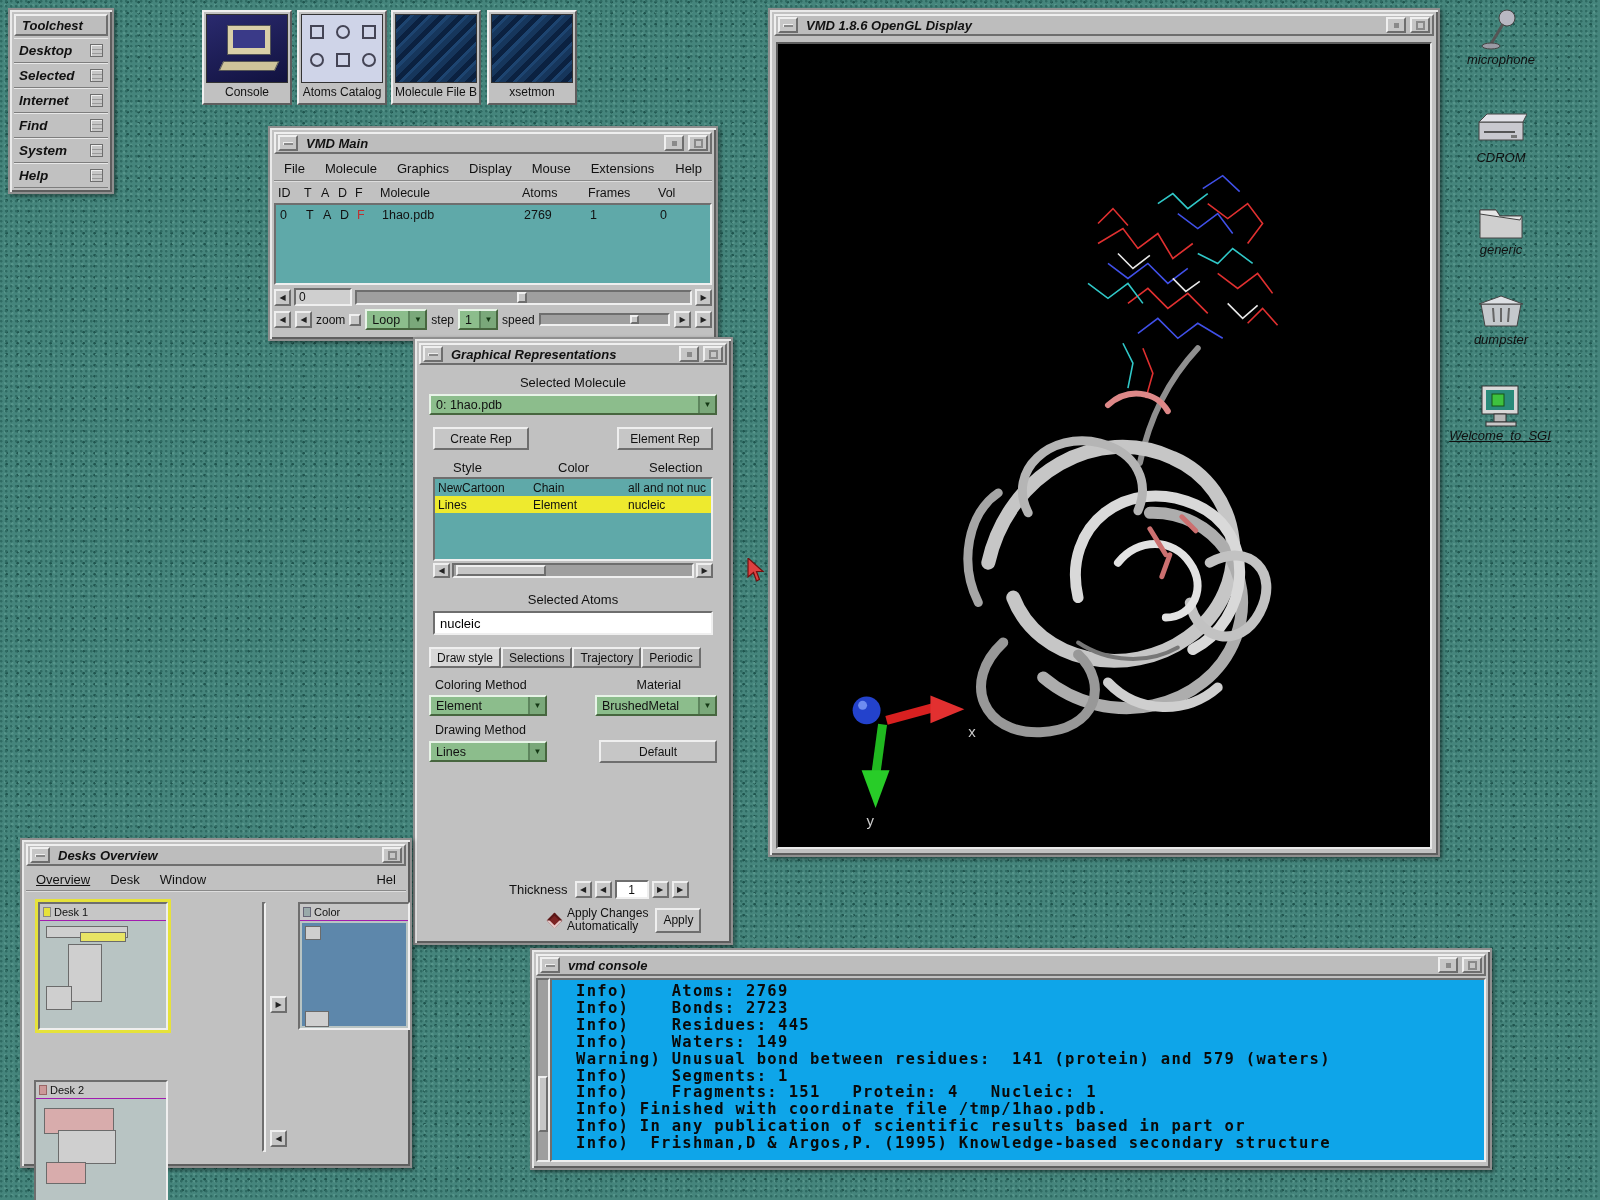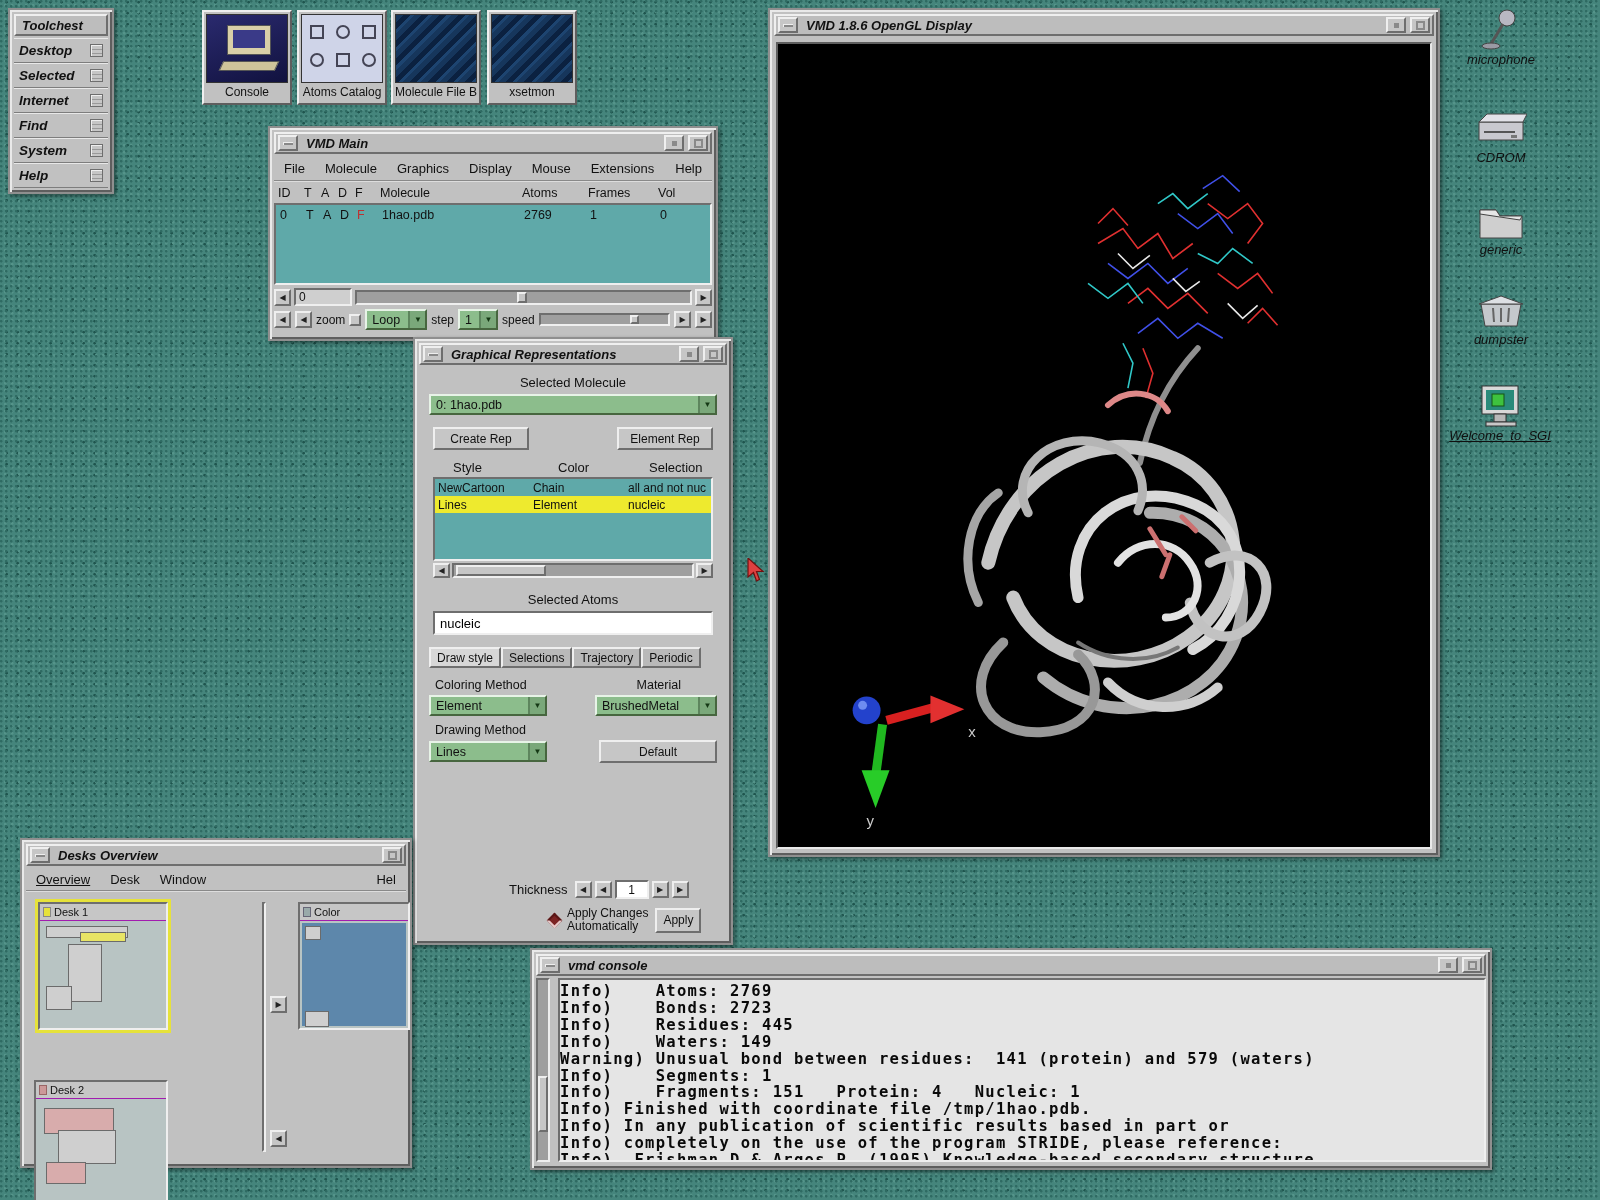--- a/index.html
+++ b/index.html
@@ -451,31 +451,30 @@
           <div class="dot"></div>
         </div>
       <div class="tbtn">
           <div class="sq"></div>
         </div>
     </div>
     <div style="display:flex;height:calc(100% - 26px);">
       <div class="trough" style="width:14px;height:100%;">
         <div class="handle" style="left:0;top:96px;width:10px;height:56px;"></div>
       </div>
-      <div class="sunken console-text" style="flex:1;background:#e5e5e5;padding:3px 0;overflow:hidden;margin-left:8px;">
+      <div class="sunken console-text" style="flex:1;background:#0ea5e9;padding:3px 24px;overflow:hidden;">
         <div class="pre">Info)    Atoms: 2769</div>
         <div class="pre">Info)    Bonds: 2723</div>
         <div class="pre">Info)    Residues: 445</div>
         <div class="pre">Info)    Waters: 149</div>
         <div class="pre">Warning) Unusual bond between residues:  141 (protein) and 579 (waters)</div>
         <div class="pre">Info)    Segments: 1</div>
         <div class="pre">Info)    Fragments: 151   Protein: 4   Nucleic: 1</div>
         <div class="pre">Info) Finished with coordinate file /tmp/1hao.pdb.</div>
         <div class="pre">Info) In any publication of scientific results based in part or</div>
-        <div class="pre">Info) completely on the use of the program STRIDE, please reference:</div>
         <div class="pre">Info)  Frishman,D &amp; Argos,P. (1995) Knowledge-based secondary structure</div>
       </div>
     </div>
   </div>
 
   <div style="position:absolute;left:1446px;top:8px;width:110px;">
     <svg width="44" height="44" style="display:block;margin:0 auto;">
       <circle cx="28" cy="10" r="8" fill="#b8b8c2" stroke="#444"></circle>
       <line x1="24" y1="16" x2="12" y2="36" stroke="#555" stroke-width="3"></line>
       <ellipse cx="12" cy="38" rx="9" ry="3" fill="#9a9aa4" stroke="#444"></ellipse>

